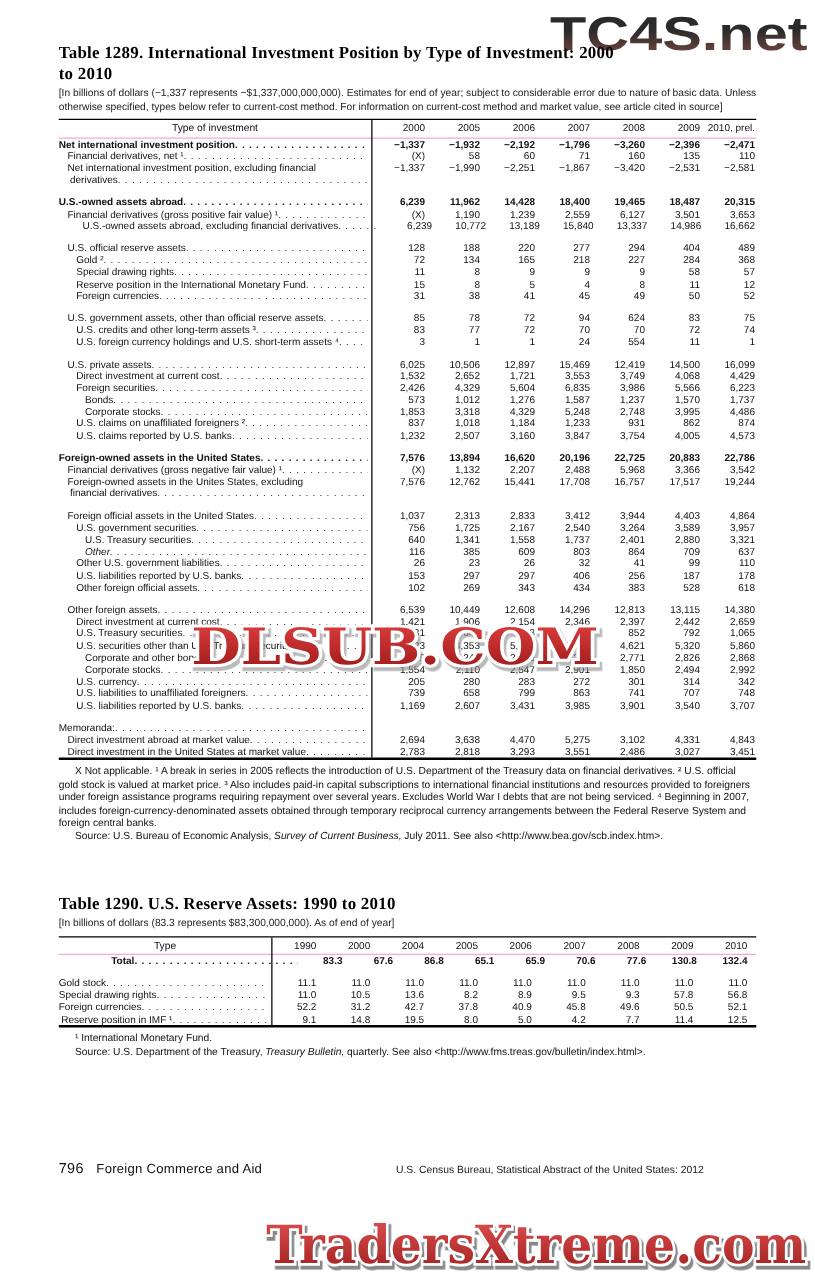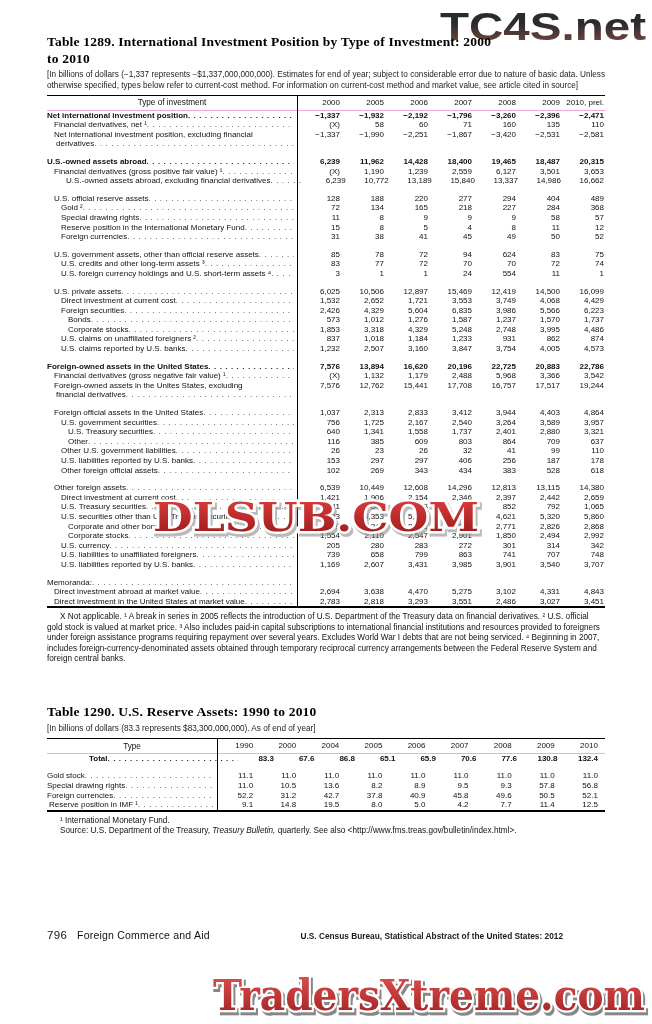--- a/index.html
+++ b/index.html
@@ -42,21 +42,21 @@
   .fnote { font-size:8.2px; line-height:10.4px; margin-top:4px; text-indent:13px; }
   .fsrc  { font-size:8.2px; line-height:10.4px; text-indent:13px; }
   .fsrc .it { font-style:italic; }
 
   .block2 { margin-top:40px; }
 
   .footer { position:absolute; z-index:1; top:929px; left:47px; width:516px;
             display:flex; align-items:baseline; }
   .page-num { font-size:11.5px; letter-spacing:0.3px; }
   .section-name { font-size:10.5px; margin-left:10px; letter-spacing:0.2px; }
-  .census-src { font-size:8.3px; margin-left:auto; color:#1a1a1a;font-weight:bold; }
+  .census-src { font-size:8.3px; margin-left:auto; color:#1a1a1a; }
 
   .wm-top    { position:absolute; top:0; right:0; z-index:0; opacity:0.93; }
   .wm-mid    { position:absolute; top:489px; left:146px; z-index:5; }
   .wm-bottom { position:absolute; top:966px; left:206px; z-index:6; }
   .wm-mid text, .wm-bottom text { font-family:"DejaVu Serif","Liberation Serif",serif; }
   .wm-top text { font-family:"Liberation Sans","DejaVu Sans",sans-serif; }
 </style>
 </head>
 <body>
 
@@ -431,21 +431,21 @@
         </div>
         <div class="trow">
           <div class="tlabel" style="padding-left: 7px;">
             <div class="lline">
               <div class="ltext">Financial derivatives (gross negative fair value) ¹</div>
               <div class="dots"></div>
             </div>
           </div>
           <div class="tval">(X)</div>
           <div class="tval">1,132</div>
-          <div class="tval">1,179</div>
+          <div class="tval">2,207</div>
           <div class="tval">2,488</div>
           <div class="tval">5,968</div>
           <div class="tval">3,366</div>
           <div class="tval">3,542</div>
         </div>
         <div class="trow">
           <div class="tlabel" style="padding-left: 7px;">
             <div class="lline1">Foreign-owned assets in the Unites States, excluding</div>
             <div class="lline lline2">
               <div class="ltext">financial derivatives</div>
@@ -500,21 +500,21 @@
           </div>
           <div class="tval">640</div>
           <div class="tval">1,341</div>
           <div class="tval">1,558</div>
           <div class="tval">1,737</div>
           <div class="tval">2,401</div>
           <div class="tval">2,880</div>
           <div class="tval">3,321</div>
         </div>
         <div class="trow">
-          <div class="tlabel" style="padding-left: 21px;">
+          <div class="tlabel" style="padding-left: 21px; font-style: italic;">
             <div class="lline">
               <div class="ltext">Other</div>
               <div class="dots"></div>
             </div>
           </div>
           <div class="tval">116</div>
           <div class="tval">385</div>
           <div class="tval">609</div>
           <div class="tval">803</div>
           <div class="tval">864</div>
@@ -744,20 +744,21 @@
           <div class="tval">2,818</div>
           <div class="tval">3,293</div>
           <div class="tval">3,551</div>
           <div class="tval">2,486</div>
           <div class="tval">3,027</div>
           <div class="tval">3,451</div>
         </div>
       </div>
 
     <div class="fnote">X Not applicable. ¹ A break in series in 2005 reflects the introduction of U.S. Department of the Treasury data on financial derivatives. ² U.S. official gold stock is valued at market price. ³ Also includes paid-in capital subscriptions to international financial institutions and resources provided to foreigners under foreign assistance programs requiring repayment over several years. Excludes World War I debts that are not being serviced. ⁴ Beginning in 2007, includes foreign-currency-denominated assets obtained through temporary reciprocal currency arrangements between the Federal Reserve System and foreign central banks.</div>
+    <div class="fsrc"><span>Source: U.S. Bureau of Economic Analysis, </span><span class="it">Survey of Current Business,</span><span> July 2011. See also &lt;http://www.bea.gov/scb.index.htm&gt;.</span></div>
 
     <div class="block2">
       <div class="t-title">Table 1290. U.S. Reserve Assets: 1990 to 2010</div>
       <div class="t-note">[In billions of dollars (83.3 represents $83,300,000,000). As of end of year]</div>
 
       <div class="dtable t1290">
         <div class="vline"></div>
       <div class="thead">
             <div class="tlabel-h">Type</div>
             <div class="tval hyear">1990</div>

